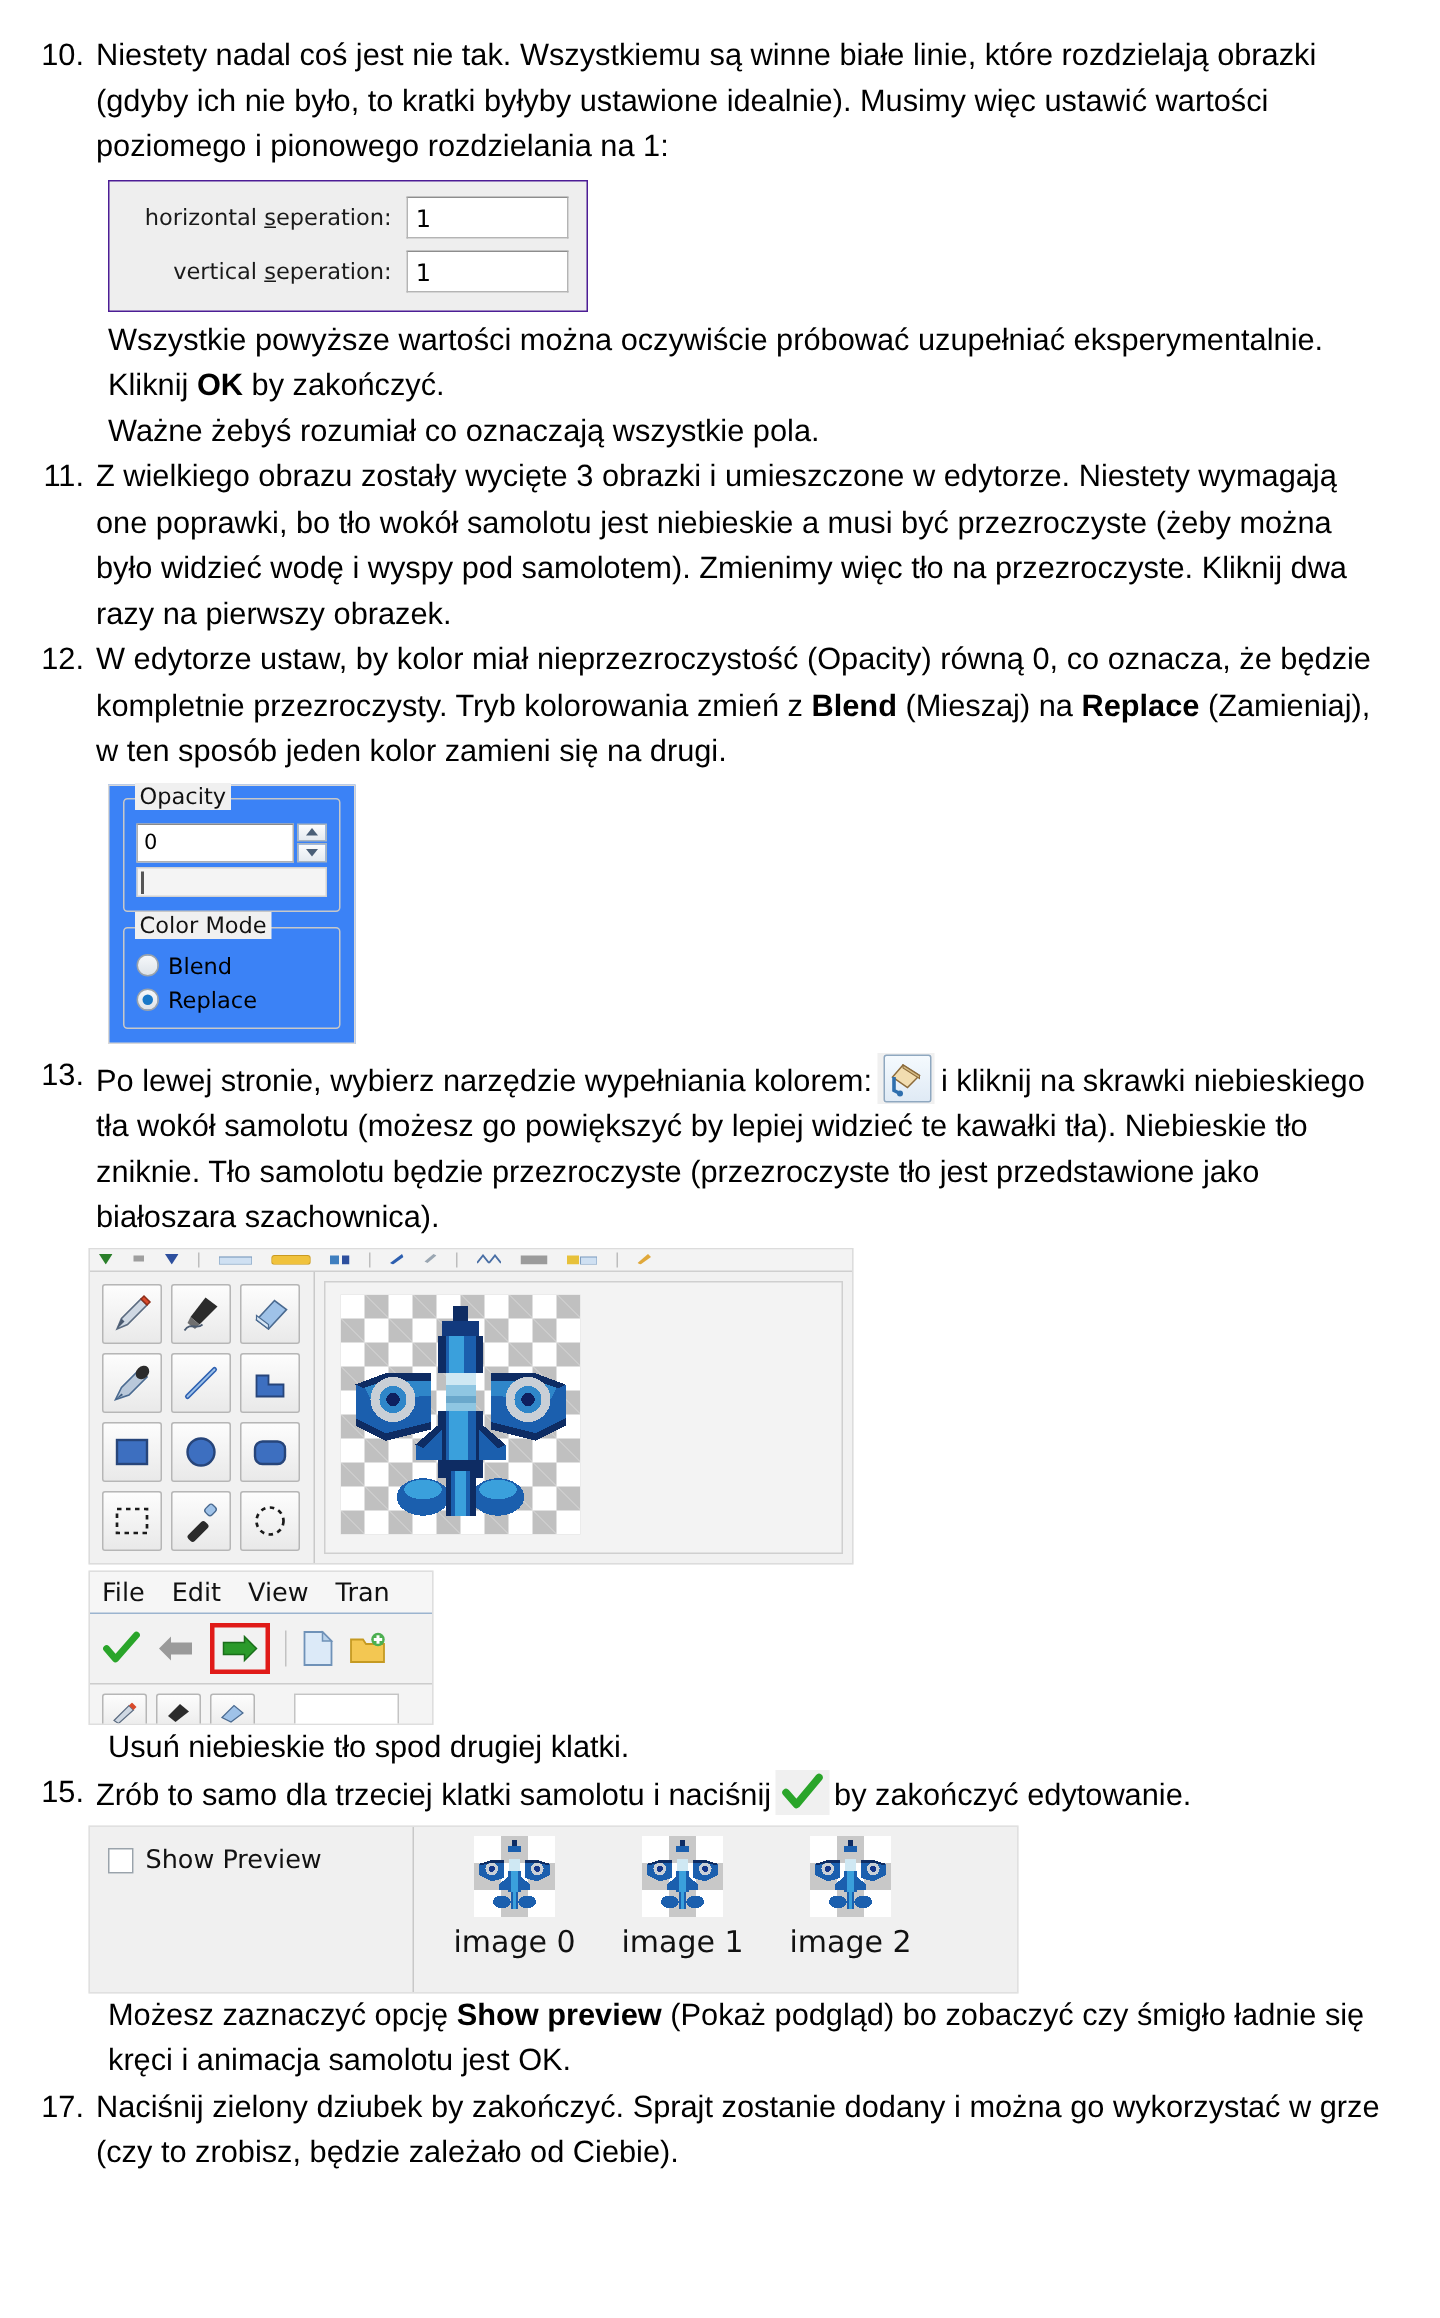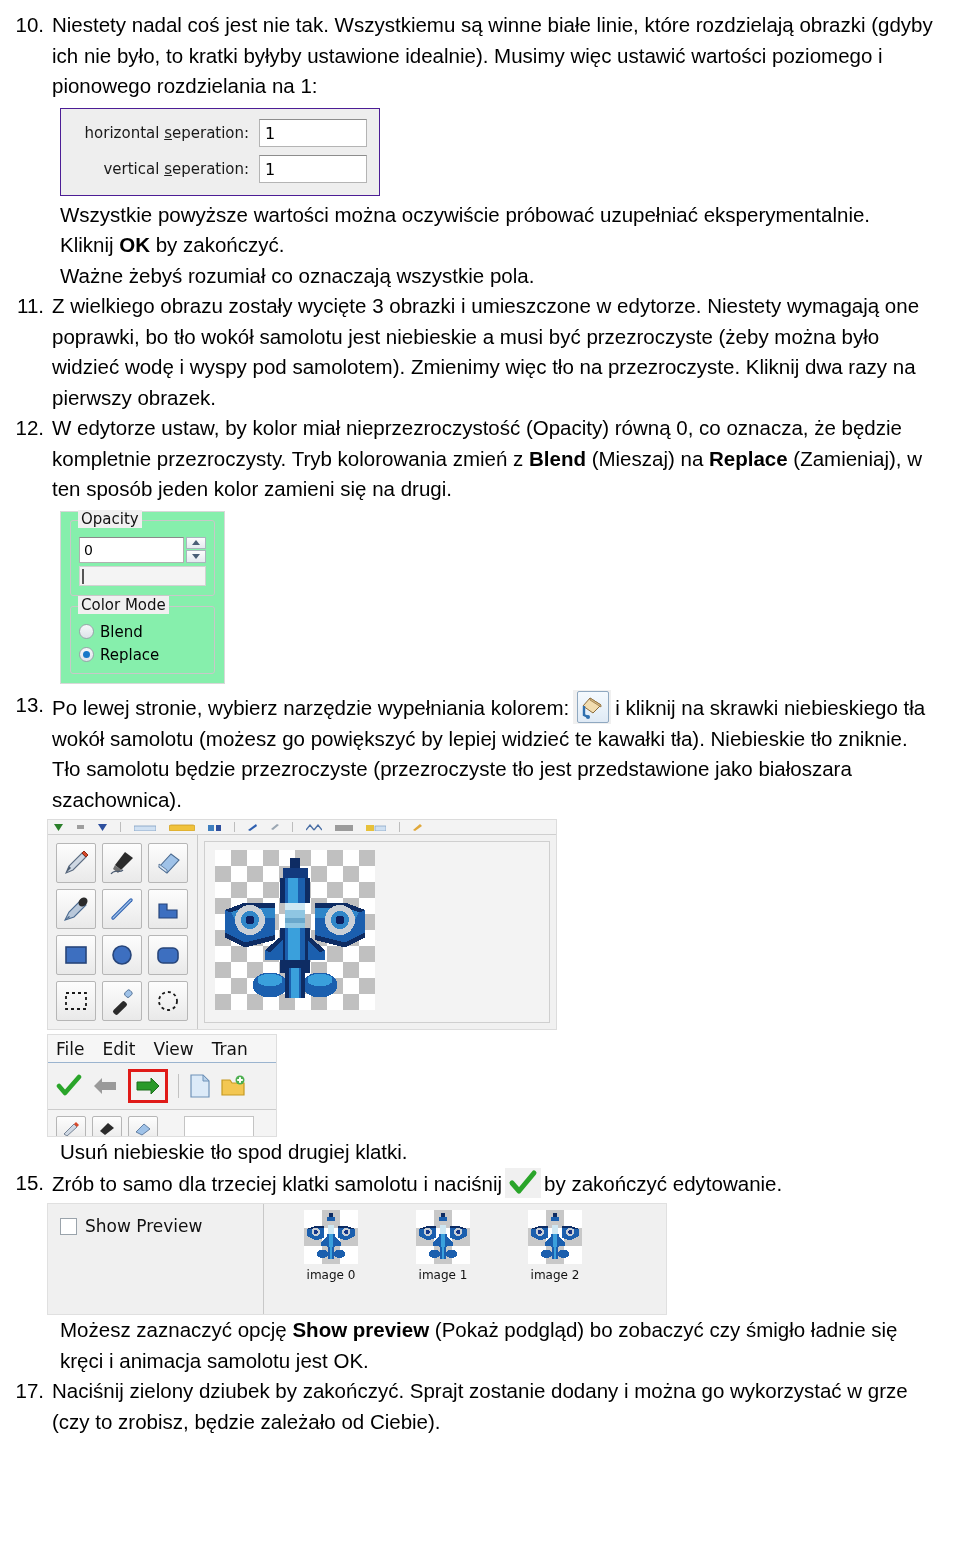--- a/index.html
+++ b/index.html
@@ -11,21 +11,21 @@
     width: 960px;
     height: 1545px;
     font-family: "Liberation Sans", sans-serif;
     color: #000000;
     overflow: hidden;
   }
   .page {
     position: relative;
     width: 960px;
     height: 1545px;
-    padding: 4px;
+    padding: 16px;
     box-sizing: border-box;
   }
 
   
   .doc {
     padding: 6px 18px 0 10px;
   }
   .li {
     display: flex;
     align-items: flex-start;
@@ -91,21 +91,21 @@
     line-height: 28px;
     box-sizing: border-box;
     color: #000;
     font-family: "DejaVu Sans", sans-serif;
   }
 
   
   #opacity-dialog {
     margin: 6px 0 6px 46px;
     width: 165px;
-    background: #86efac;
+    background: #3b82f6;
     border: 1px solid #d8d8d8;
     padding: 8px 9px 9px 9px;
     box-sizing: border-box;
   }
   .groupbox {
     border: 1px solid #c8c8c8;
     border-radius: 3px;
     position: relative;
     margin-bottom: 10px;
     padding: 16px 8px 9px 8px;
@@ -405,21 +405,21 @@
     content: "";
     position: absolute; inset: 0;
     background-image:
       linear-gradient(45deg, #c8c8c8 25%, transparent 25%, transparent 75%, #c8c8c8 75%),
       linear-gradient(45deg, #c8c8c8 25%, transparent 25%, transparent 75%, #c8c8c8 75%);
     background-size: 36px 36px;
     background-position: 0 0, 18px 18px;
   }
   .frame-label {
     margin-top: 4px;
-    font-size: 12px;
+    font-size: 20px;
     font-family: "DejaVu Sans", sans-serif;
     color: #111;
     white-space: nowrap;
   }
   svg { display: block; }
 </style>
 </head>
 <body>
 
 <div class="page">

